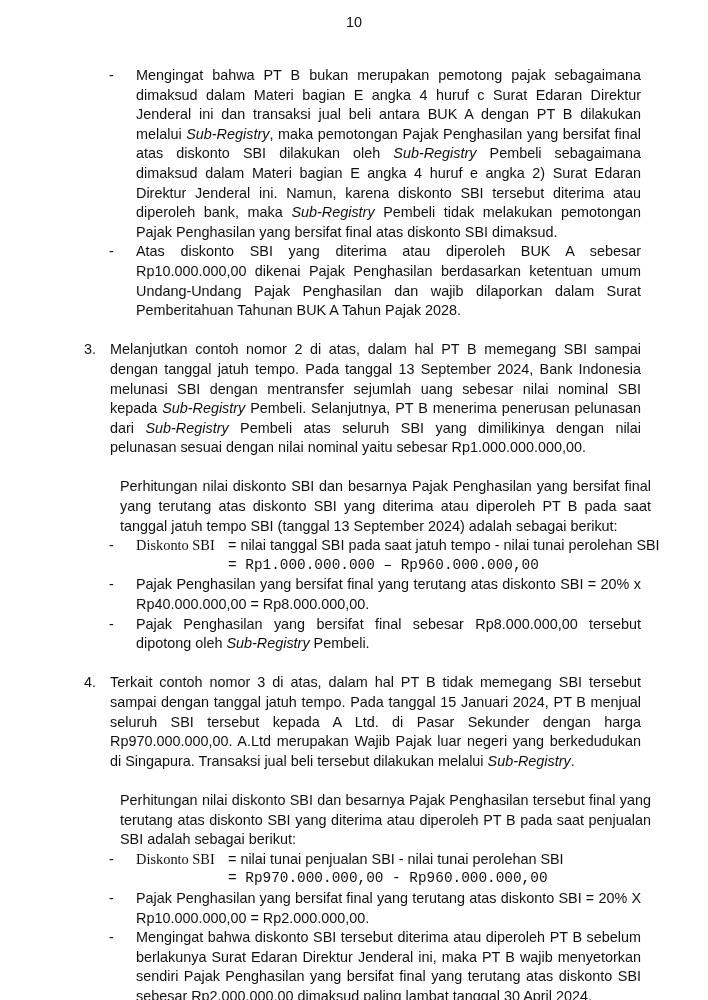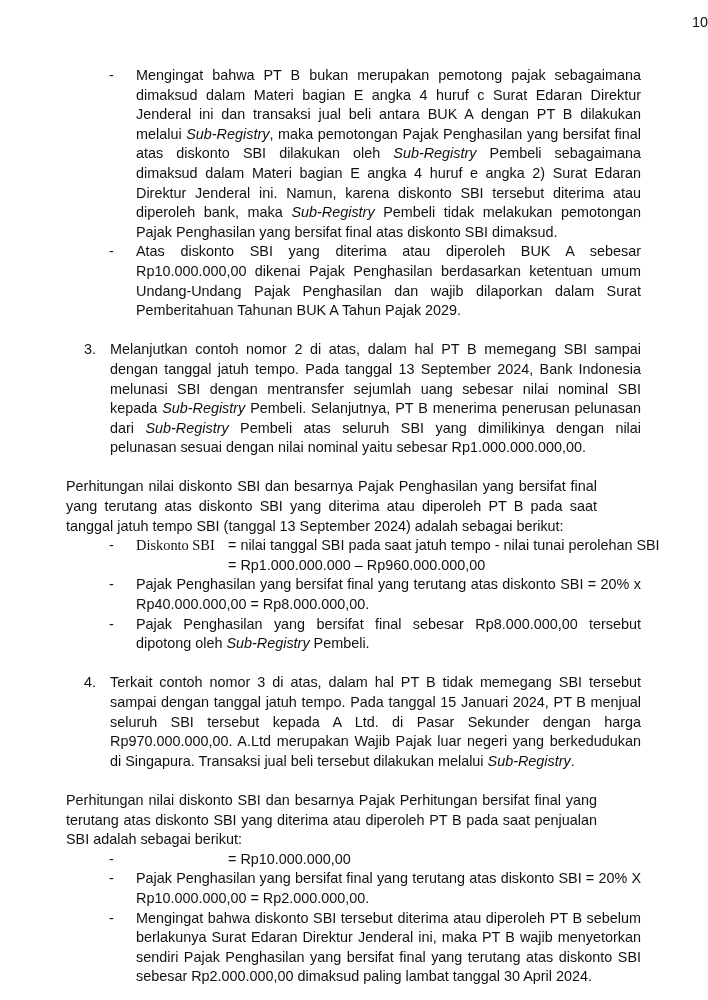--- a/index.html
+++ b/index.html
@@ -1,52 +1,52 @@
 <!DOCTYPE html>
 <html><head>
 <meta charset="utf-8">
 <style>
   html, body { margin: 0; padding: 0; background: #ffffff; }
   body {
     width: 708px; height: 1000px; overflow: hidden; position: relative;
     font-family: "Liberation Sans", sans-serif; color: #111111;
     font-size: 14.4px; line-height: 19.6px;
   }
-  .page-number { position: absolute; top: 13px; left: 0; width: 708px; text-align: right; }
+  .page-number { position: absolute; top: 13px; left: 0; width: 708px; text-align: center; }
   .content { position: absolute; top: 66px; left: 0; width: 708px; }
   .just { text-align: justify; text-align-last: left; }
   .bullet { position: relative; margin-left: 136px; width: 505px; }
   .bullet .dash { position: absolute; left: -27px; top: 0; }
   .numbered { position: relative; margin-left: 110px; width: 531px; }
   .numbered .num { position: absolute; left: -26px; top: 0; }
-  .para { margin-left: 66px; width: 531px; }
+  .para { margin-left: 120px; width: 531px; }
   .sub-bullet { position: relative; margin-left: 136px; width: 505px; }
   .sub-bullet .dash { position: absolute; left: -27px; top: 0; }
   .formula { position: relative; margin-left: 136px; width: 505px; }
   .formula .dash { position: absolute; left: -27px; top: 0; }
   .formula .label { display: inline-block; width: 92px; font-family: Liberation Serif, serif; }
   .formula .row { white-space: nowrap; }
-  .formula .indent { padding-left: 92px; }
+  .formula .indent { padding-left: 92px; font-family: Liberation Mono, monospace; }
   .gap { height: 19.6px; }
   i { font-style: italic; }
 </style>
 </head>
 <body>
 
 <div class="page-number">10</div>
 
 <div class="content">
 
   <div class="bullet just">
     <span class="dash">-</span>
     <span>Mengingat bahwa PT B bukan merupakan pemotong pajak sebagaimana dimaksud dalam Materi bagian E angka 4 huruf c Surat Edaran Direktur Jenderal ini dan transaksi jual beli antara BUK A dengan PT B dilakukan melalui <i>Sub-Registry</i>, maka pemotongan Pajak Penghasilan yang bersifat final atas diskonto SBI dilakukan oleh <i>Sub-Registry</i> Pembeli sebagaimana dimaksud dalam Materi bagian E angka 4 huruf e angka 2) Surat Edaran Direktur Jenderal ini. Namun, karena diskonto SBI tersebut diterima atau diperoleh bank, maka <i>Sub-Registry</i> Pembeli tidak melakukan pemotongan Pajak Penghasilan yang bersifat final atas diskonto SBI dimaksud.</span>
   </div>
   <div class="bullet just">
     <span class="dash">-</span>
-    <span>Atas diskonto SBI yang diterima atau diperoleh BUK A sebesar Rp10.000.000,00 dikenai Pajak Penghasilan berdasarkan ketentuan umum Undang-Undang Pajak Penghasilan dan wajib dilaporkan dalam Surat Pemberitahuan Tahunan BUK A Tahun Pajak 2029.</span>
+    <span>Atas diskonto SBI yang diterima atau diperoleh BUK A sebesar Rp10.000.000,00 dikenai Pajak Penghasilan berdasarkan ketentuan umum Undang-Undang Pajak Penghasilan dan wajib dilaporkan dalam Surat Pemberitahuan Tahunan BUK A Tahun Pajak 2028.</span>
   </div>
 
   <div class="gap"></div>
 
   <div class="numbered just">
     <span class="num">3.</span>
     <span>Melanjutkan contoh nomor 2 di atas, dalam hal PT B memegang SBI sampai dengan tanggal jatuh tempo. Pada tanggal 13 September 2024, Bank Indonesia melunasi SBI dengan mentransfer sejumlah uang sebesar nilai nominal SBI kepada <i>Sub-Registry</i> Pembeli. Selanjutnya, PT B menerima penerusan pelunasan dari <i>Sub-Registry</i> Pembeli atas seluruh SBI yang dimilikinya dengan nilai pelunasan sesuai dengan nilai nominal yaitu sebesar Rp1.000.000.000,00.</span>
   </div>
   <div class="gap"></div>
   <div class="para just">Perhitungan nilai diskonto SBI dan besarnya Pajak Penghasilan yang bersifat final yang terutang atas diskonto SBI yang diterima atau diperoleh PT B pada saat tanggal jatuh tempo SBI (tanggal 13 September 2024) adalah sebagai berikut:</div>
@@ -64,24 +64,25 @@
     <span>Pajak Penghasilan yang bersifat final sebesar Rp8.000.000,00 tersebut dipotong oleh <i>Sub-Registry</i> Pembeli.</span>
   </div>
 
   <div class="gap"></div>
 
   <div class="numbered just">
     <span class="num">4.</span>
     <span>Terkait contoh nomor 3 di atas, dalam hal PT B tidak memegang SBI tersebut sampai dengan tanggal jatuh tempo. Pada tanggal 15 Januari 2024, PT B menjual seluruh SBI tersebut kepada A Ltd. di Pasar Sekunder dengan harga Rp970.000.000,00. A.Ltd merupakan Wajib Pajak luar negeri yang berkedudukan di Singapura. Transaksi jual beli tersebut dilakukan melalui <i>Sub-Registry</i>.</span>
   </div>
   <div class="gap"></div>
-  <div class="para just">Perhitungan nilai diskonto SBI dan besarnya Pajak Perhitungan bersifat final yang terutang atas diskonto SBI yang diterima atau diperoleh PT B pada saat penjualan SBI adalah sebagai berikut:</div>
+  <div class="para just">Perhitungan nilai diskonto SBI dan besarnya Pajak Penghasilan tersebut final yang terutang atas diskonto SBI yang diterima atau diperoleh PT B pada saat penjualan SBI adalah sebagai berikut:</div>
   <div class="formula">
     <span class="dash">-</span>
-    <div class="row indent">= Rp10.000.000,00</div>
+    <div class="row"><span class="label">Diskonto SBI</span><span>= nilai tunai penjualan SBI - nilai tunai perolehan SBI</span></div>
+    <div class="row indent">= Rp970.000.000,00 - Rp960.000.000,00</div>
   </div>
   <div class="sub-bullet just">
     <span class="dash">-</span>
     <span>Pajak Penghasilan yang bersifat final yang terutang atas diskonto SBI = 20% X Rp10.000.000,00 = Rp2.000.000,00.</span>
   </div>
   <div class="sub-bullet just">
     <span class="dash">-</span>
     <span>Mengingat bahwa diskonto SBI tersebut diterima atau diperoleh PT B sebelum berlakunya Surat Edaran Direktur Jenderal ini, maka PT B wajib menyetorkan sendiri Pajak Penghasilan yang bersifat final yang terutang atas diskonto SBI sebesar Rp2.000.000,00 dimaksud paling lambat tanggal 30 April 2024.</span>
   </div>
 </div>

